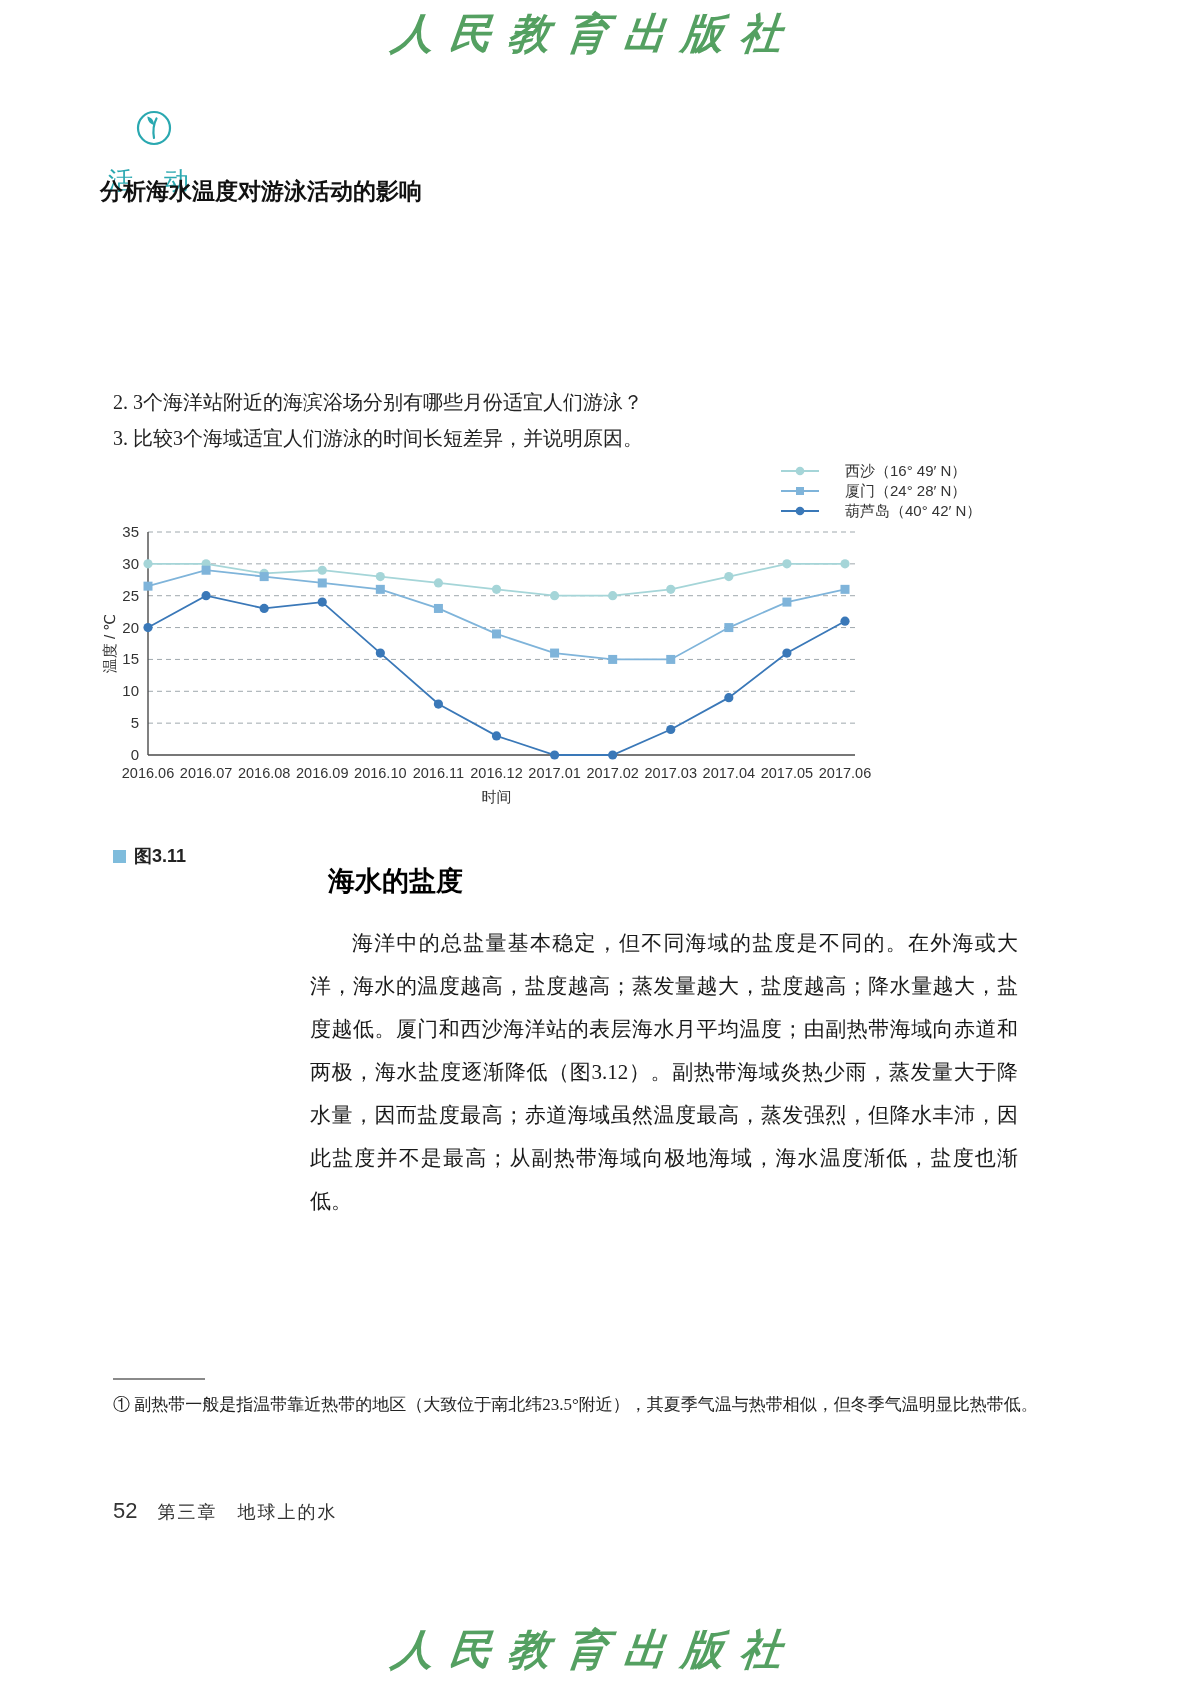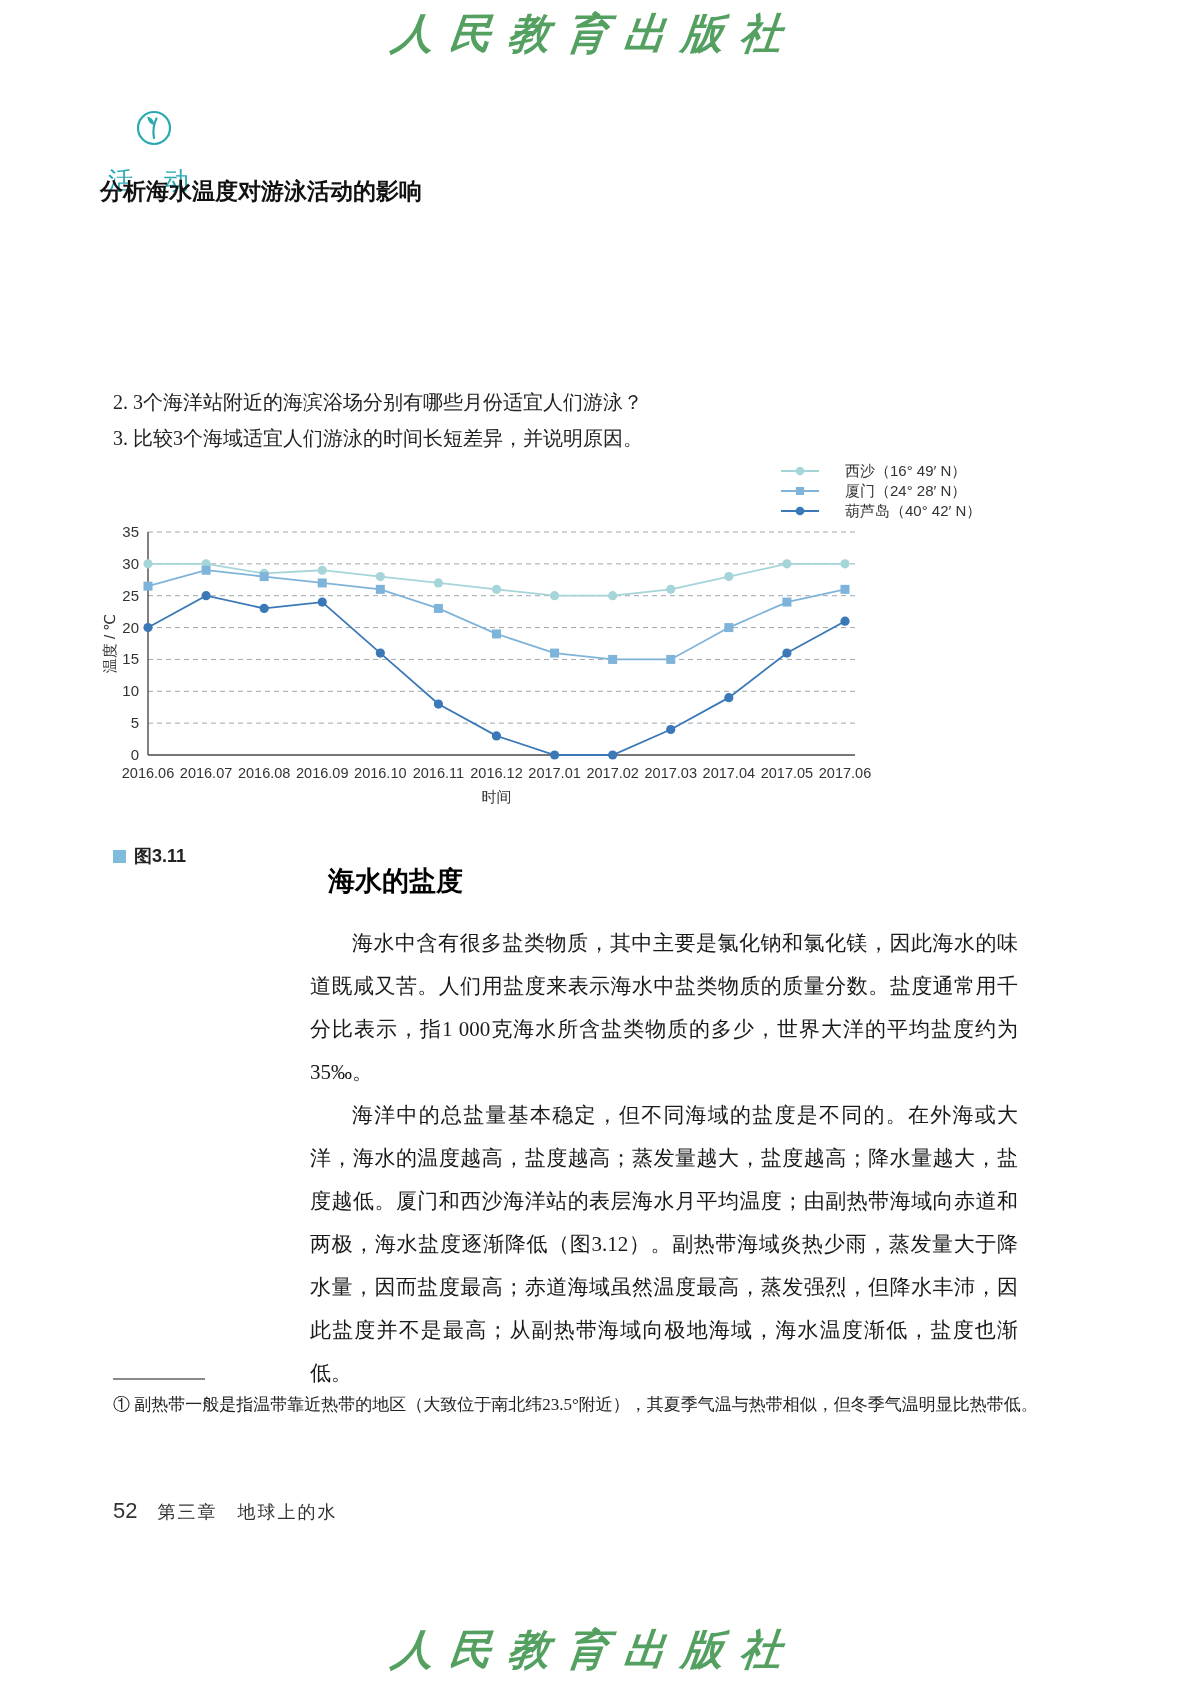--- a/index.html
+++ b/index.html
@@ -176,21 +176,20 @@
   </div>
 
   <div class="caption">
     <span class="cap-sq"></span>
     <span class="cap-label">图3.11</span>
   </div>
 
   <h3 class="section-title">海水的盐度</h3>
 
   <div class="salinity-block">
-    <p>海水中含有很多盐类物质，其中主要是氯化钠和氯化镁，因此海水的味道既咸又苦。人们用盐度来表示海水中盐类物质的质量分数。盐度通常用千分比表示，指1 000克海水所含盐类物质的多少，世界大洋的平均盐度约为35‰。</p>
     <p>海洋中的总盐量基本稳定，但不同海域的盐度是不同的。在外海或大洋，海水的温度越高，盐度越高；蒸发量越大，盐度越高；降水量越大，盐度越低。厦门和西沙海洋站的表层海水月平均温度；由副热带海域向赤道和两极，海水盐度逐渐降低（图3.12）。副热带海域炎热少雨，蒸发量大于降水量，因而盐度最高；赤道海域虽然温度最高，蒸发强烈，但降水丰沛，因此盐度并不是最高；从副热带海域向极地海域，海水温度渐低，盐度也渐低。</p>
   </div>
 
   <div class="footnote-rule"></div>
   <p class="footnote">① 副热带一般是指温带靠近热带的地区（大致位于南北纬23.5°附近），其夏季气温与热带相似，但冬季气温明显比热带低。</p>
 
   <div class="footer">
     <span class="pagenum">52</span>
     <span class="chapter">第三章　地球上的水</span>
   </div>

